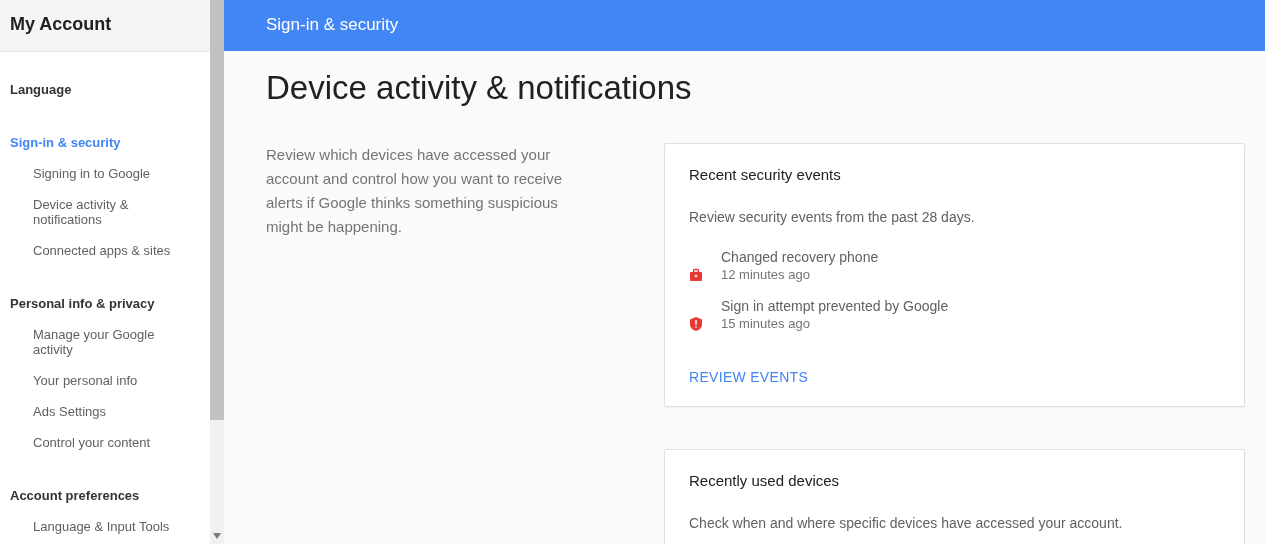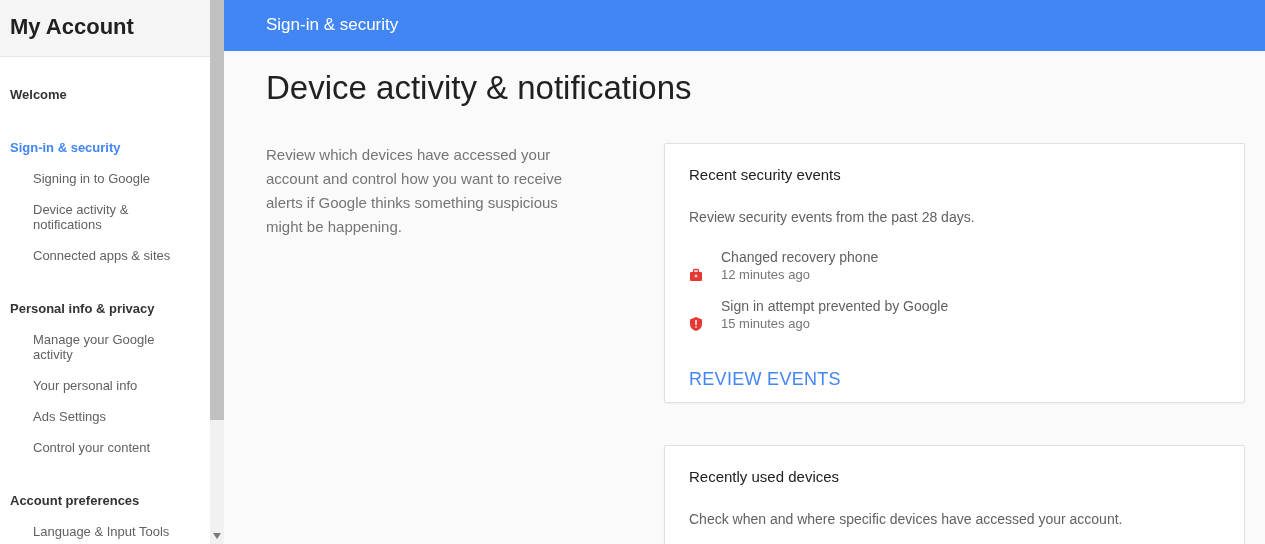--- a/index.html
+++ b/index.html
@@ -21,21 +21,21 @@
       background: #fff;
       overflow-y: auto;
       position: relative;
     }
     .sidebar-header {
       background: #f5f5f5;
       padding: 14px 10px 16px 10px;
       border-bottom: 1px solid #e5e5e5;
     }
     .sidebar-header-title {
-      font-size: 22px;
+      font-size: 18px;
       font-weight: bold;
       color: #212121;
     }
     .sidebar-section-item {
       padding: 12px 10px 8px 10px;
       font-size: 13px;
       font-weight: bold;
       color: #333;
       cursor: pointer;
     }
@@ -130,21 +130,21 @@
       line-height: 1.6;
     }
     .cards-col {
       flex: 1;
       padding-right: 20px;
     }
     .card {
       background: #fff;
       border: 1px solid #e0e0e0;
       border-radius: 2px;
-      padding: 22px 24px 12px 24px;
+      padding: 22px 24px 20px 24px;
       margin-bottom: 42px;
       box-shadow: 0 1px 2px rgba(0,0,0,0.05);
     }
     .card-title {
       font-size: 15px;
       color: #212121;
       font-weight: 400;
       margin-bottom: 26px;
     }
     .card-subtitle {
@@ -170,38 +170,38 @@
     .event-title {
       font-size: 14px;
       color: #616161;
       margin-bottom: 2px;
     }
     .event-time {
       font-size: 13px;
       color: #757575;
     }
     .card-action {
-      font-size: 18px;
+      font-size: 14px;
       font-weight: 500;
       color: #4285f4;
       letter-spacing: 0.3px;
       cursor: pointer;
       margin-top: 22px;
       display: inline-block;
     }
   </style>
 </head>
 <body>
 
 <div class="sidebar">
   <div class="sidebar-header">
     <div class="sidebar-header-title">My Account</div>
   </div>
 
-  <div class="sidebar-section-item first">Welcome</div>
+  <div class="sidebar-section-item first">Language</div>
 
   <div class="sidebar-section-item active">Sign-in &amp; security</div>
   <div class="sidebar-sub-item">Signing in to Google</div>
   <div class="sidebar-sub-item">Device activity &amp; notifications</div>
   <div class="sidebar-sub-item">Connected apps &amp; sites</div>
 
   <div class="sidebar-group-spacer"></div>
   <div class="sidebar-section-item">Personal info &amp; privacy</div>
   <div class="sidebar-sub-item">Manage your Google activity</div>
   <div class="sidebar-sub-item">Your personal info</div>

